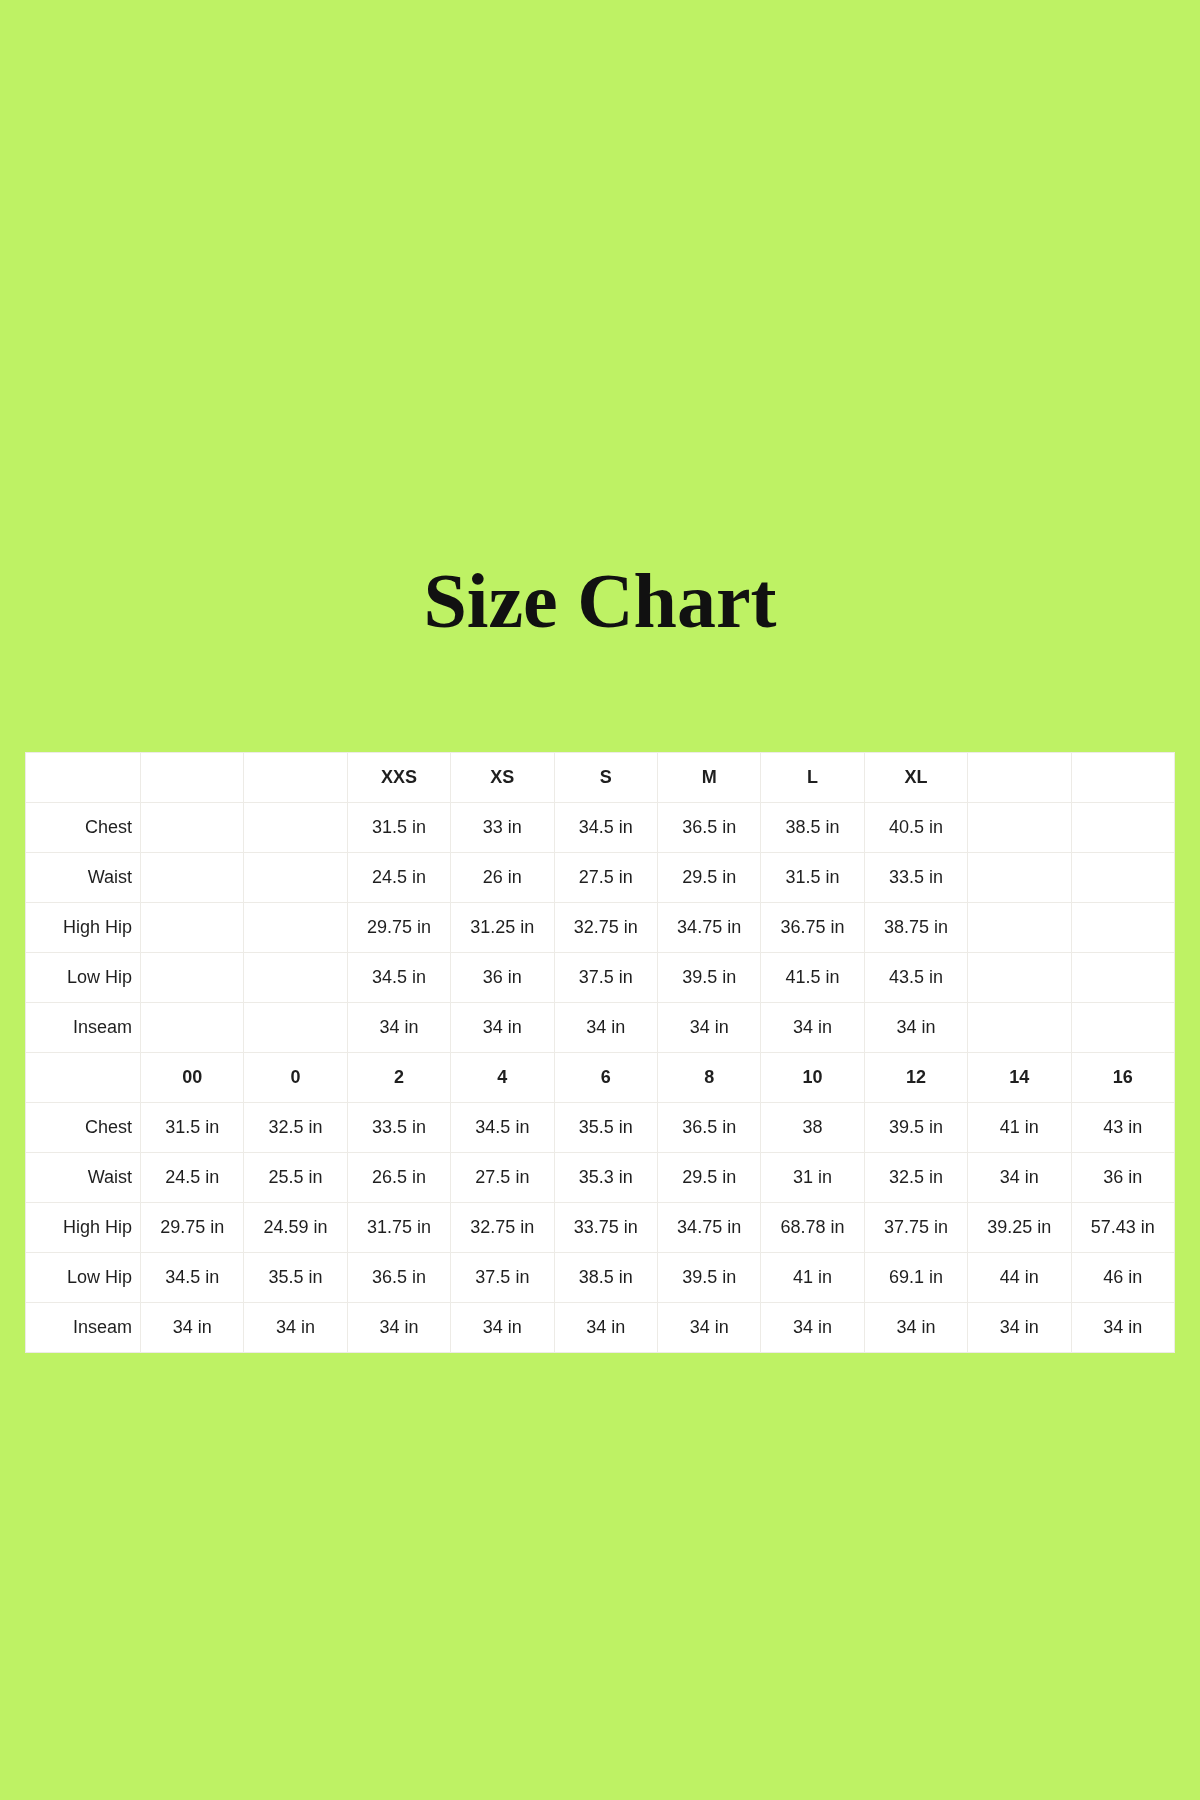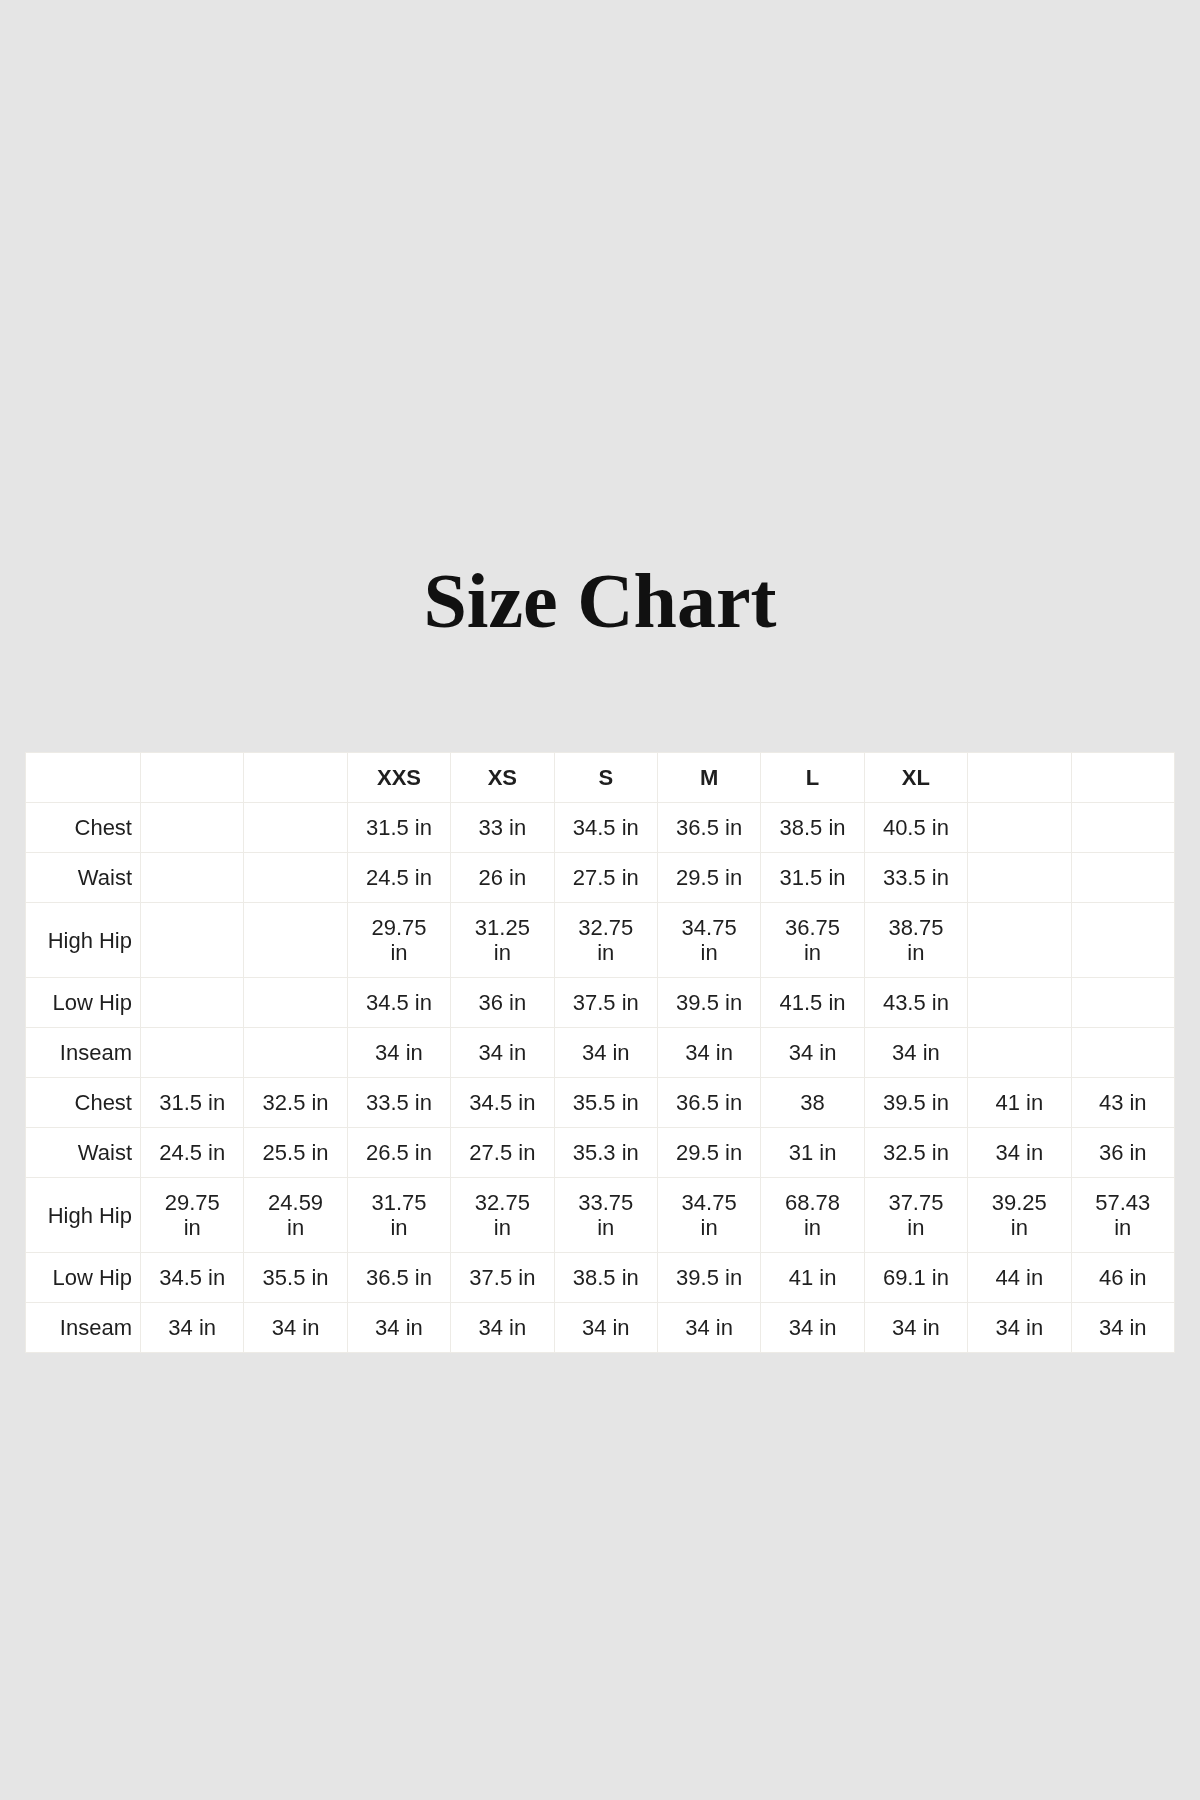--- a/index.html
+++ b/index.html
@@ -8,42 +8,42 @@
     background: #ffffff;
     width: 1200px;
     height: 1800px;
     font-family: "Liberation Sans", sans-serif;
     color: #1c1c1c;
   }
   .page {
     width: 1200px;
     height: 1800px;
     overflow: hidden;
-    background: #e5e5e5;
+    background: #bef264;
   }
   .page-title {
     margin: 0;
     padding-top: 562px;
     text-align: center;
     font-family: "Liberation Serif", "DejaVu Serif", serif;
     font-size: 78px;
     font-weight: 600;
     line-height: 1;
     color: #111111;
     letter-spacing: 0px;
   }
   .table-wrap {
     margin-top: 112px;
   }
   table.size-chart {
     width: 1150px;
     margin: 3px auto;
     border-collapse: collapse;
     table-layout: fixed;
-    font-size: 22px;
+    font-size: 18px;
     line-height: 25px;
     color: #1f1f1f;
   }
   table.size-chart col.label-col { width: 115px; }
   table.size-chart td {
     border: 1px solid #edebe6;
     vertical-align: middle;
     background: #ffffff;
     overflow-wrap: normal;
   }
@@ -150,20 +150,33 @@
             <td class="value-cell"></td>
             <td class="value-cell"></td>
             <td class="value-cell">34 in</td>
             <td class="value-cell">34 in</td>
             <td class="value-cell">34 in</td>
             <td class="value-cell">34 in</td>
             <td class="value-cell">34 in</td>
             <td class="value-cell">34 in</td>
             <td class="value-cell"></td>
             <td class="value-cell"></td>
+          </tr>
+          <tr>
+            <td class="label-cell"></td>
+            <td class="value-cell bold">00</td>
+            <td class="value-cell bold">0</td>
+            <td class="value-cell bold">2</td>
+            <td class="value-cell bold">4</td>
+            <td class="value-cell bold">6</td>
+            <td class="value-cell bold">8</td>
+            <td class="value-cell bold">10</td>
+            <td class="value-cell bold">12</td>
+            <td class="value-cell bold">14</td>
+            <td class="value-cell bold">16</td>
           </tr>
           <tr>
             <td class="label-cell">Chest</td>
             <td class="value-cell">31.5 in</td>
             <td class="value-cell">32.5 in</td>
             <td class="value-cell">33.5 in</td>
             <td class="value-cell">34.5 in</td>
             <td class="value-cell">35.5 in</td>
             <td class="value-cell">36.5 in</td>
             <td class="value-cell">38</td>

